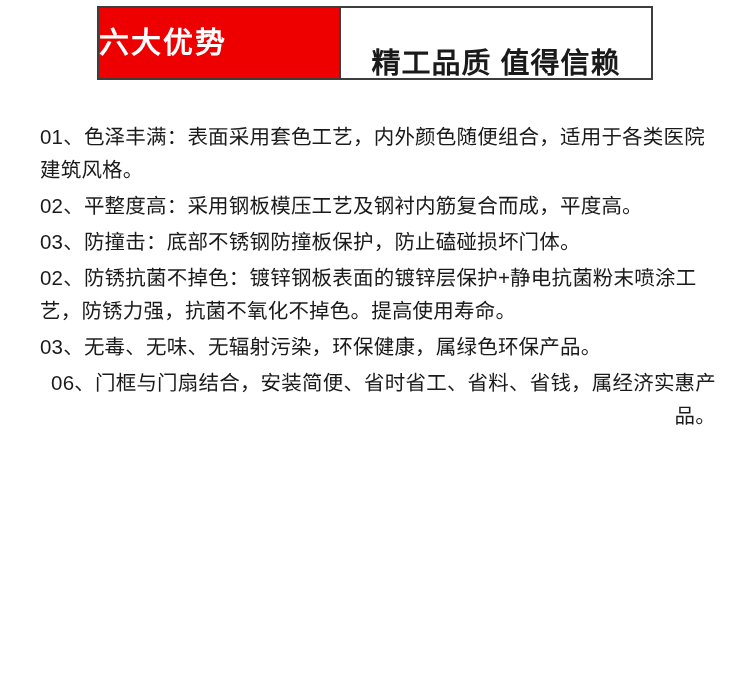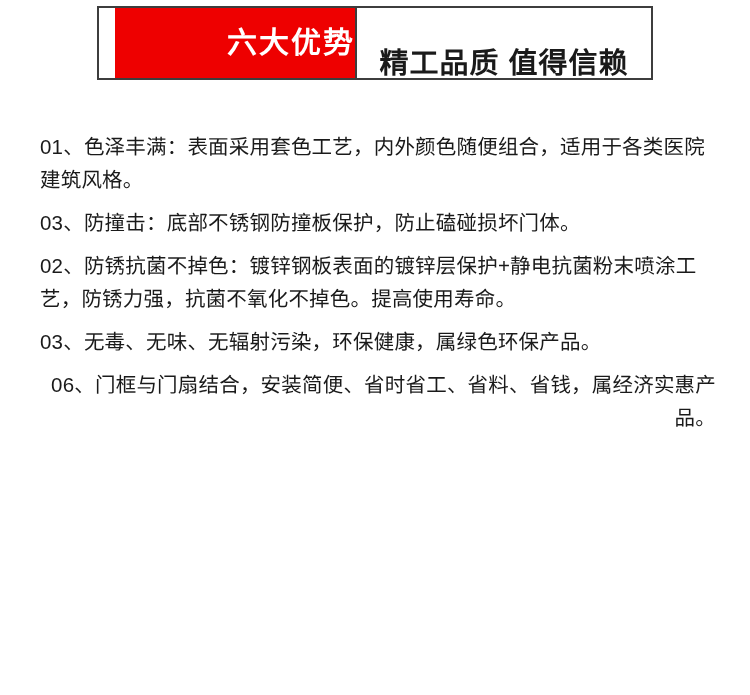--- a/index.html
+++ b/index.html
@@ -32,24 +32,23 @@
     border: 2px solid #3d3d3d;
     background: #ffffff;
     display: flex;
     align-items: stretch;
   }
   .header-badge {
     width: 240px;
     background: #ee0000;
     display: flex;
     align-items: center;
-    justify-content: flex-end;
+    justify-content: flex-start;
     border-right: 2px solid #3d3d3d;
     position: relative;
-    margin-left: 16px;
   }
   .header-badge::after {
     content: "";
     position: absolute;
     right: -2px;
     top: -2px;
     bottom: -2px;
     width: 0;
     height: 0;
   }
@@ -78,21 +77,21 @@
   .content {
     position: absolute;
     left: 40px;
     top: 120px;
     width: 676px;
   }
   .feature-item {
     font-size: 20.5px;
     line-height: 33px;
     color: #1a1a1a;
-    margin: 10px 0 3px 0;
+    margin: 0 0 3px 0;
     text-align: left;
     letter-spacing: 0.2px;
   }
   .feature-item:last-child {
     margin-bottom: 0;
     text-align: right;
   }
 </style>
 </head>
 <body>
@@ -103,19 +102,20 @@
     <div class="header-badge">
       <span class="badge-text">六大优势</span>
     </div>
     <div class="header-slogan">
       <span class="slogan-text">精工品质 值得信赖</span>
     </div>
   </div>
 
   <div class="content">
     <p class="feature-item">01、色泽丰满：表面采用套色工艺，内外颜色随便组合，适用于各类医院建筑风格。</p>
+    <p class="feature-item">02、平整度高：采用钢板模压工艺及钢衬内筋复合而成，平度高。</p>
     <p class="feature-item">03、防撞击：底部不锈钢防撞板保护，防止磕碰损坏门体。</p>
     <p class="feature-item">02、防锈抗菌不掉色：镀锌钢板表面的镀锌层保护+静电抗菌粉末喷涂工艺，防锈力强，抗菌不氧化不掉色。提高使用寿命。</p>
     <p class="feature-item">03、无毒、无味、无辐射污染，环保健康，属绿色环保产品。</p>
     <p class="feature-item">06、门框与门扇结合，安装简便、省时省工、省料、省钱，属经济实惠产品。</p>
   </div>
 
 </div>
 
 </body></html>

